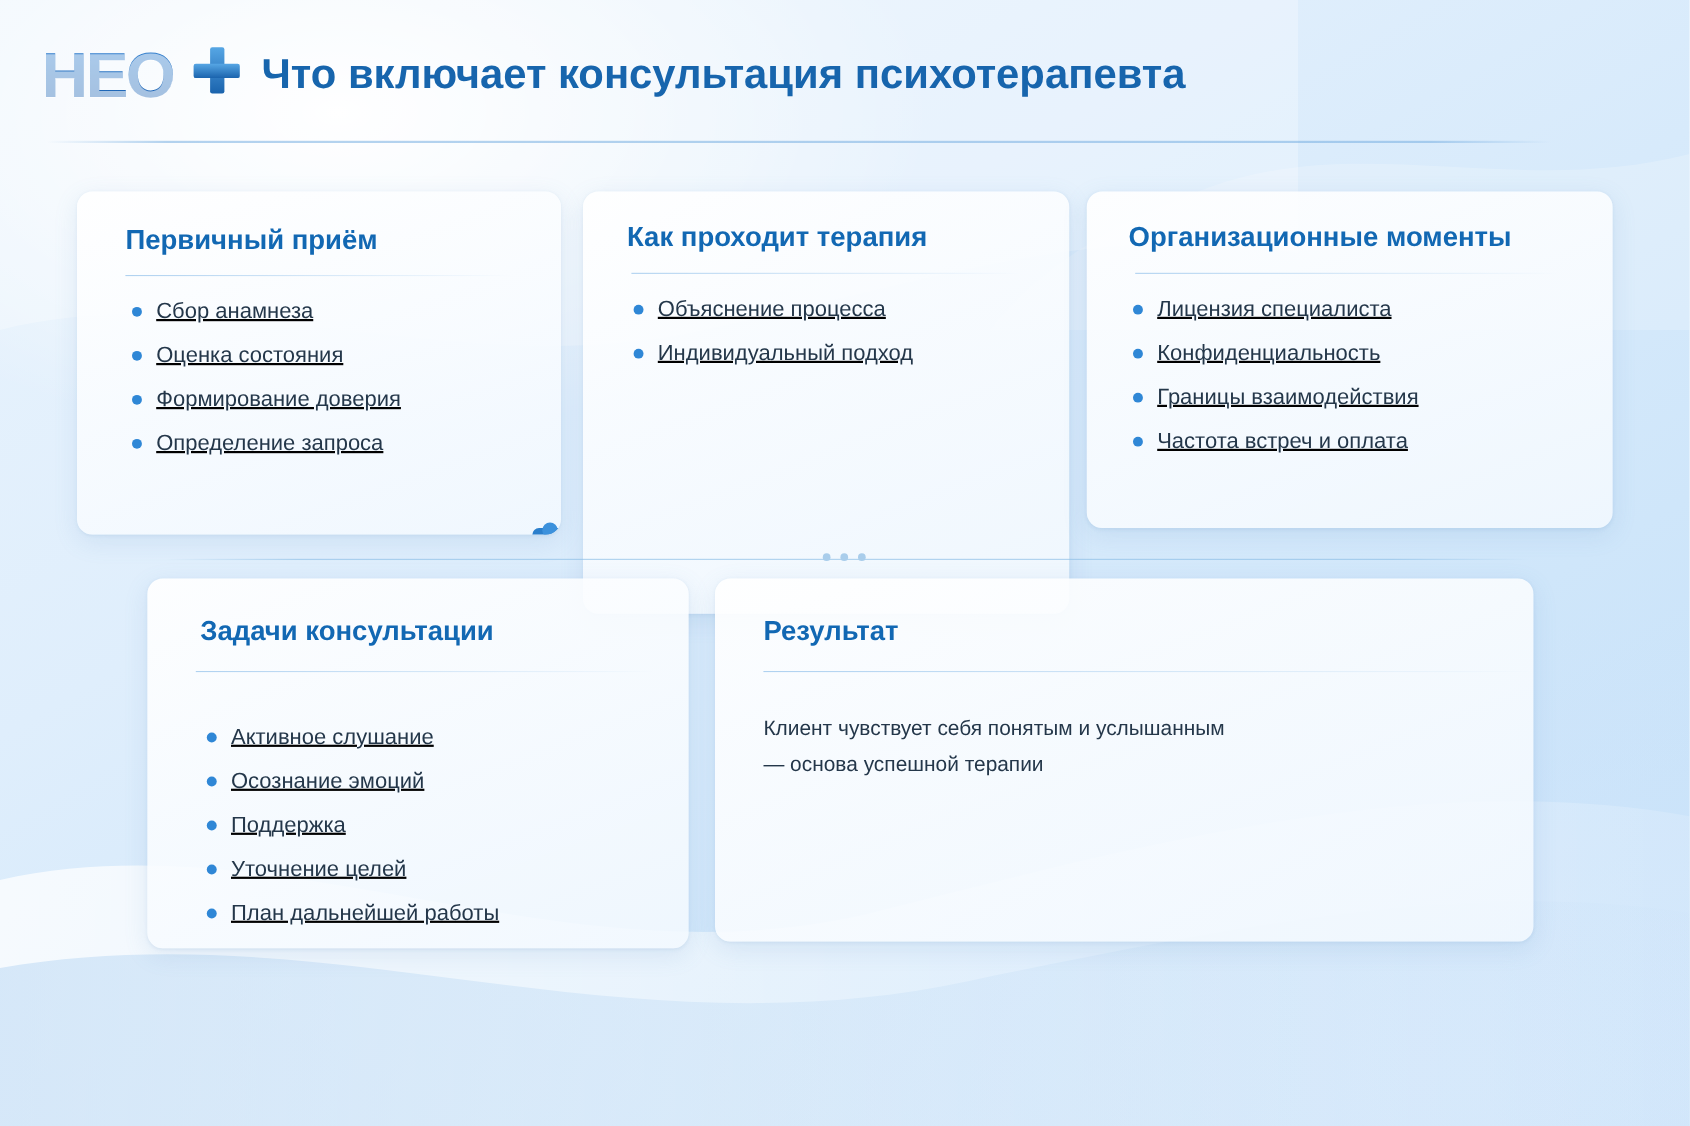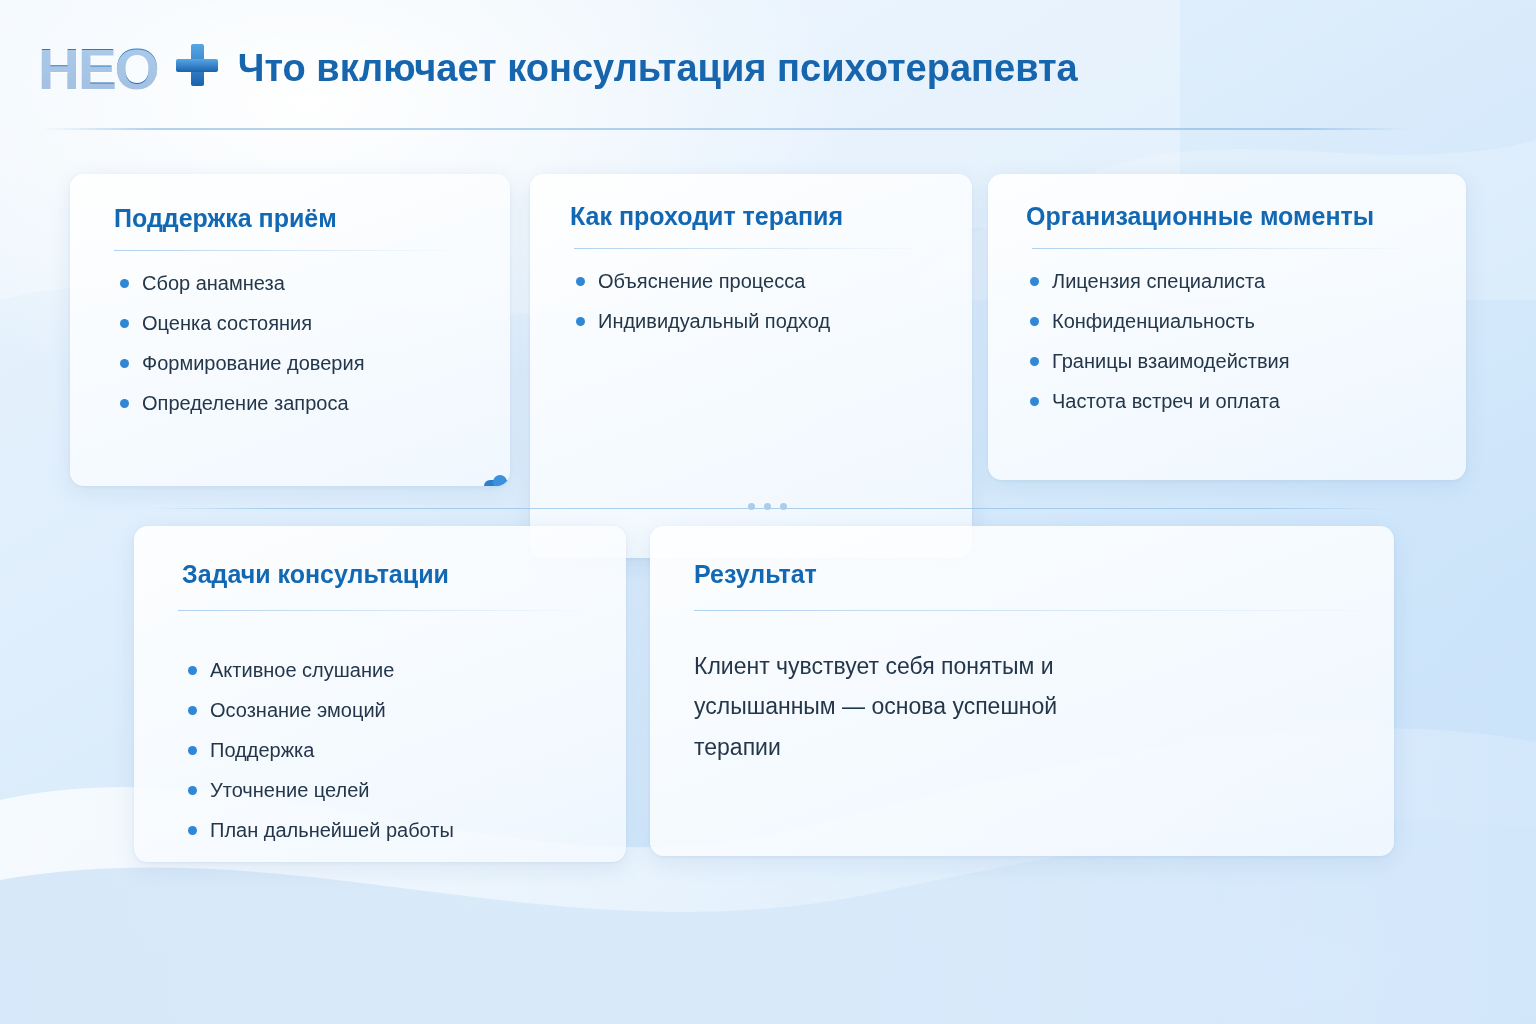--- a/index.html
+++ b/index.html
@@ -53,21 +53,21 @@
     overflow: hidden;
   }
   .card-title {
     position: absolute; left: 44px; top: 30px;
     font-size: 25px; font-weight: bold; color: #1268b3; white-space: nowrap;
   }
   .card-rule {
     position: absolute; left: 44px; top: 76px; height: 1px;
     background: linear-gradient(90deg, rgba(150,195,235,.75), rgba(150,195,235,0));
   }
-  ul.bullets { position: absolute; left: 46px; top: 96px; list-style: none; }
+  ul.bullets { position: absolute; left: 46px; top: 96px; list-style: none; text-decoration: underline; }
   ul.bullets li {
     position: relative; padding-left: 26px; margin-bottom: 14px;
     font-size: 20px; color: #24374a; line-height: 1.3;
   }
   ul.bullets li::before {
     content: ""; position: absolute; left: 4px; top: 9px;
     width: 9px; height: 9px; border-radius: 50%;
     background: #2f87d6;
   }
 
@@ -89,21 +89,21 @@
   #card-tasks   .card-title { left: 48px; top: 34px; }
   #card-result  .card-title { left: 44px; top: 34px; }
 
   #card-therapy ul.bullets { left: 42px; top: 94px; width: 270px; }
   #card-org     ul.bullets { left: 38px; top: 94px; width: 300px; }
   #card-tasks   ul.bullets { left: 50px; top: 104px; width: 400px; margin-top: 27px; }
   #card-tasks   ul.bullets li { margin-bottom: 14px; }
 
   .result-text {
     position: absolute; left: 44px; top: 120px; width: 420px;
-    font-size: 23px; line-height: 1.75; color: #24374a;
+    font-size: 19px; line-height: 1.75; color: #24374a;
   }
 
   
   .mid-rule {
     position: absolute; left: 150px; top: 508px; width: 1240px; height: 1px;
     background: linear-gradient(90deg, rgba(140,190,230,0) 0%, rgba(140,190,230,.7) 10%, rgba(140,190,230,.7) 90%, rgba(140,190,230,0) 100%);
   }
   .mid-dots {
     position: absolute; left: 748px; top: 503px; display: flex; gap: 9px;
   }
@@ -151,21 +151,21 @@
           <rect x="17" y="2" width="13" height="42" rx="2" fill="url(#plusg)"></rect>
           <rect x="2" y="17" width="42" height="13" rx="2" fill="url(#plusg)"></rect>
         </svg>
       </span>
     </div>
     <h1 class="header-title">Что включает консультация психотерапевта</h1>
   </div>
   <div class="header-rule"></div>
 
   <div class="card" id="card-primary">
-    <div class="card-title">Поддержка приём</div>
+    <div class="card-title">Первичный приём</div>
     <div class="card-rule"></div>
     <ul class="bullets">
       <li>Сбор анамнеза</li>
       <li>Оценка состояния</li>
       <li>Формирование доверия</li>
       <li>Определение запроса</li>
     </ul>
     <div class="ill" id="ill-clipboard">
       <svg width="120" height="160" viewBox="0 0 120 160" xmlns="http://www.w3.org/2000/svg">
         <defs>

